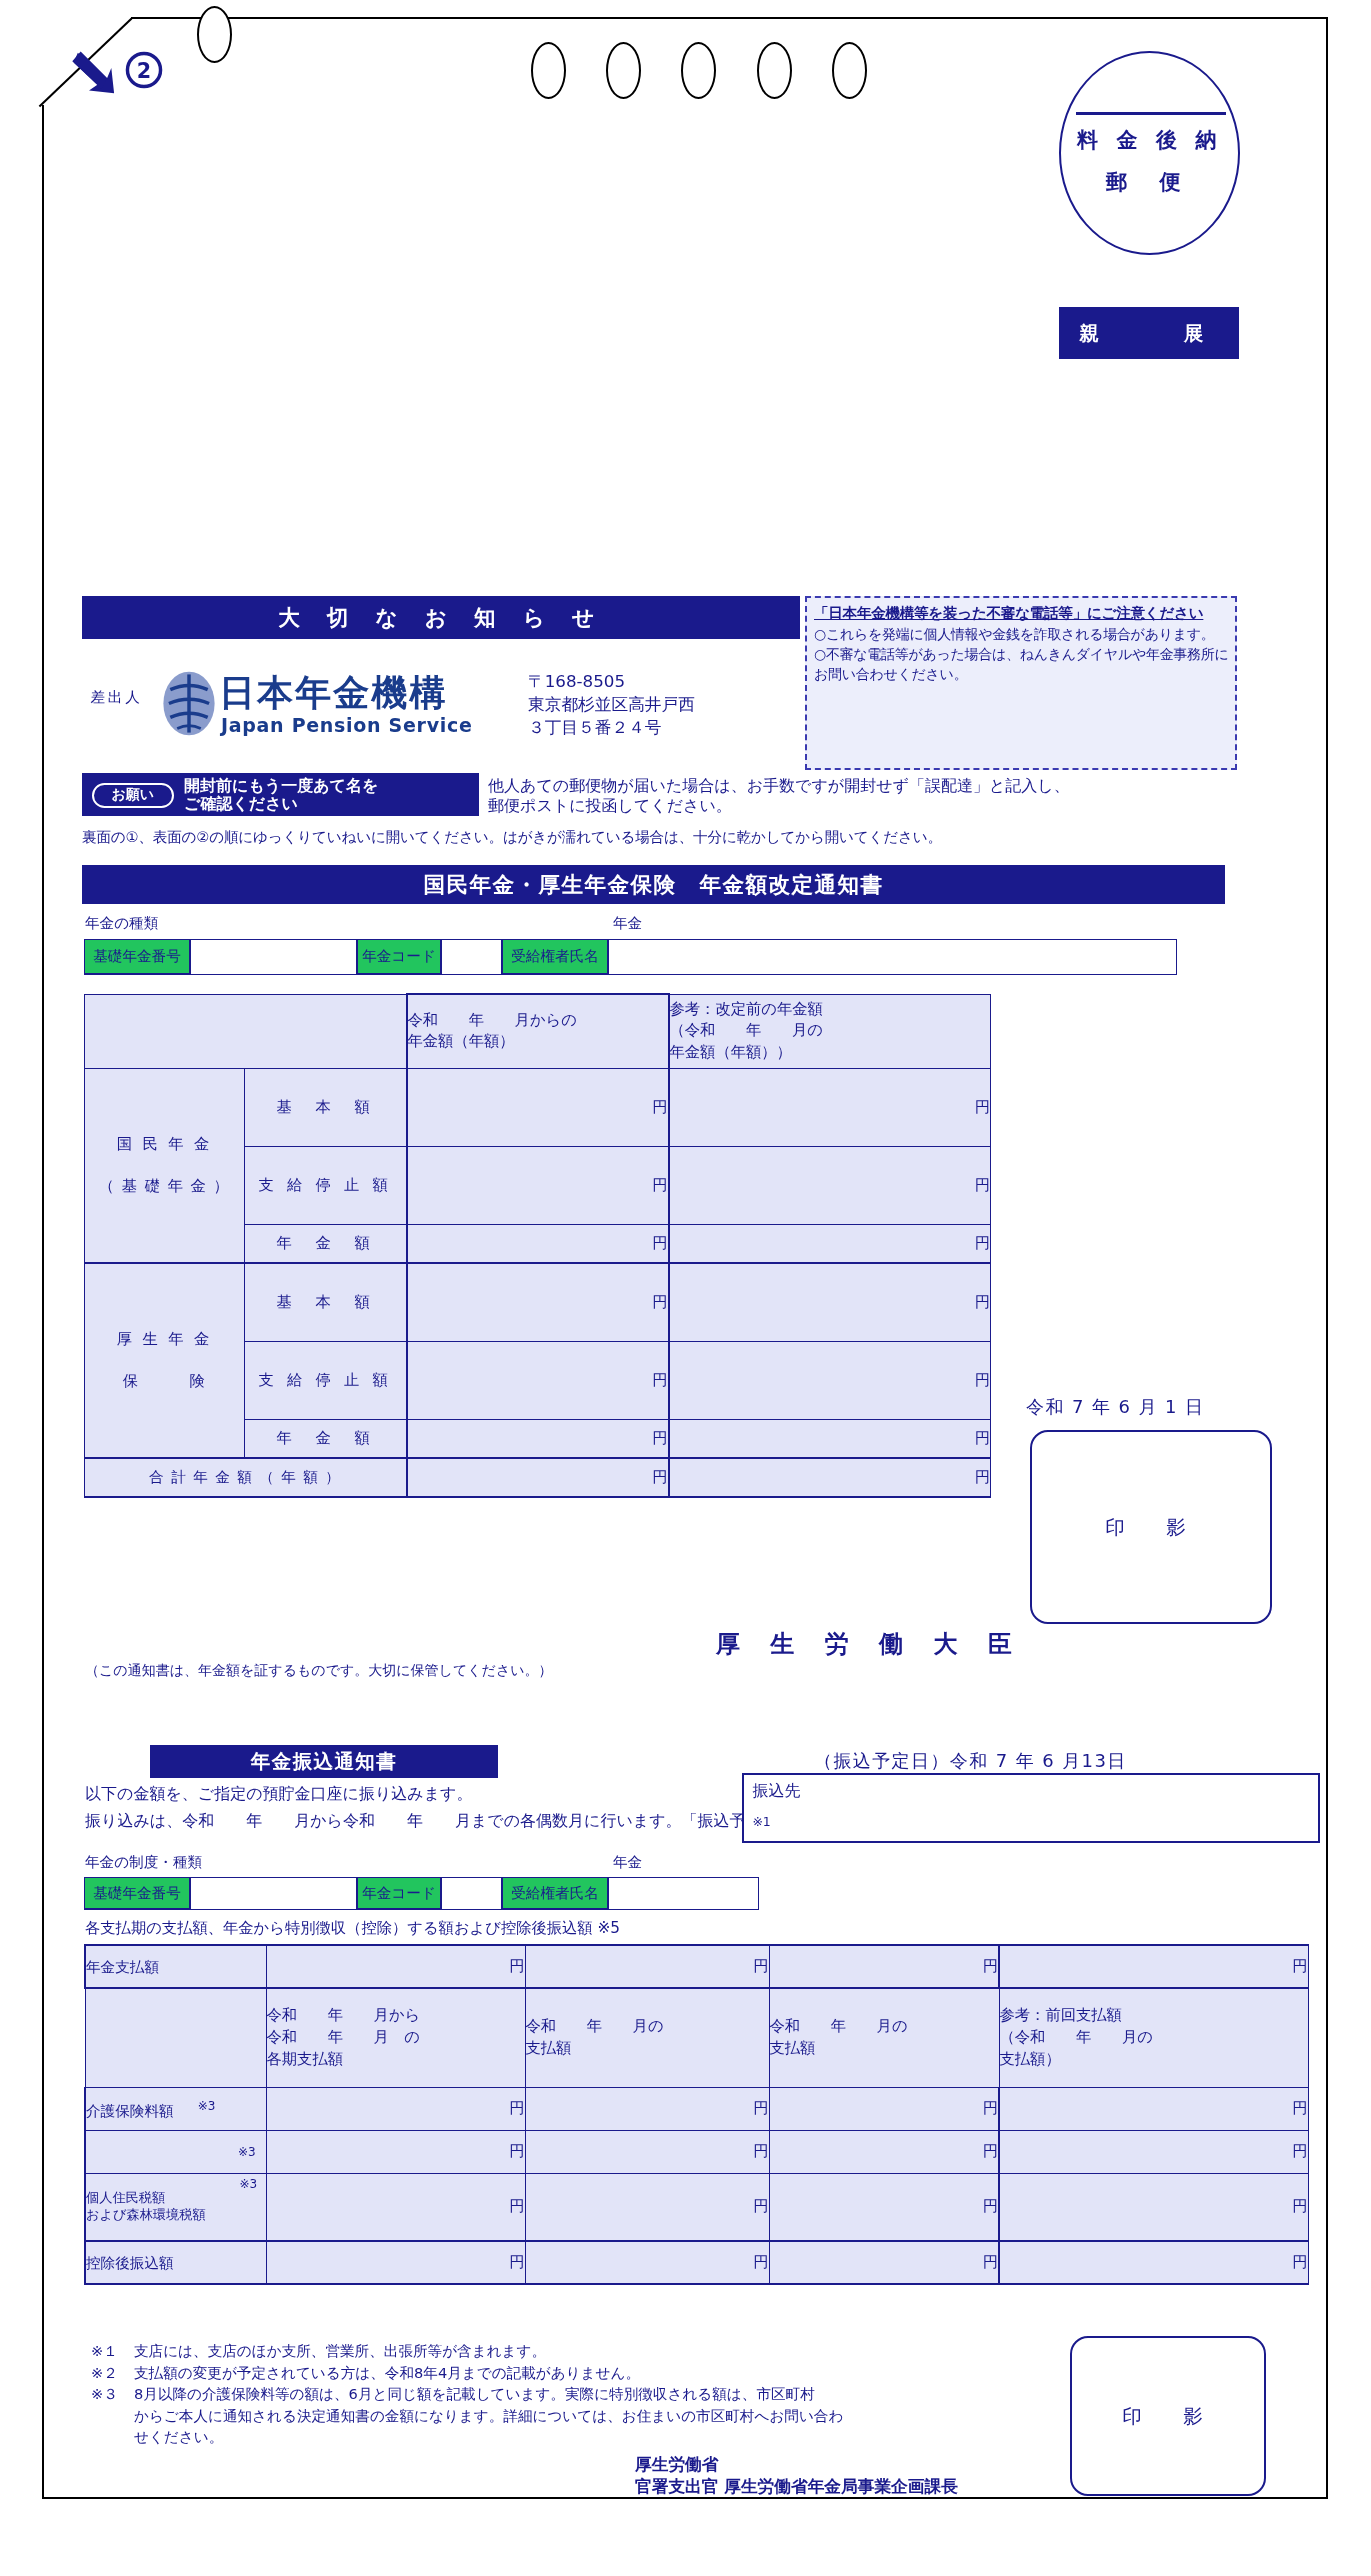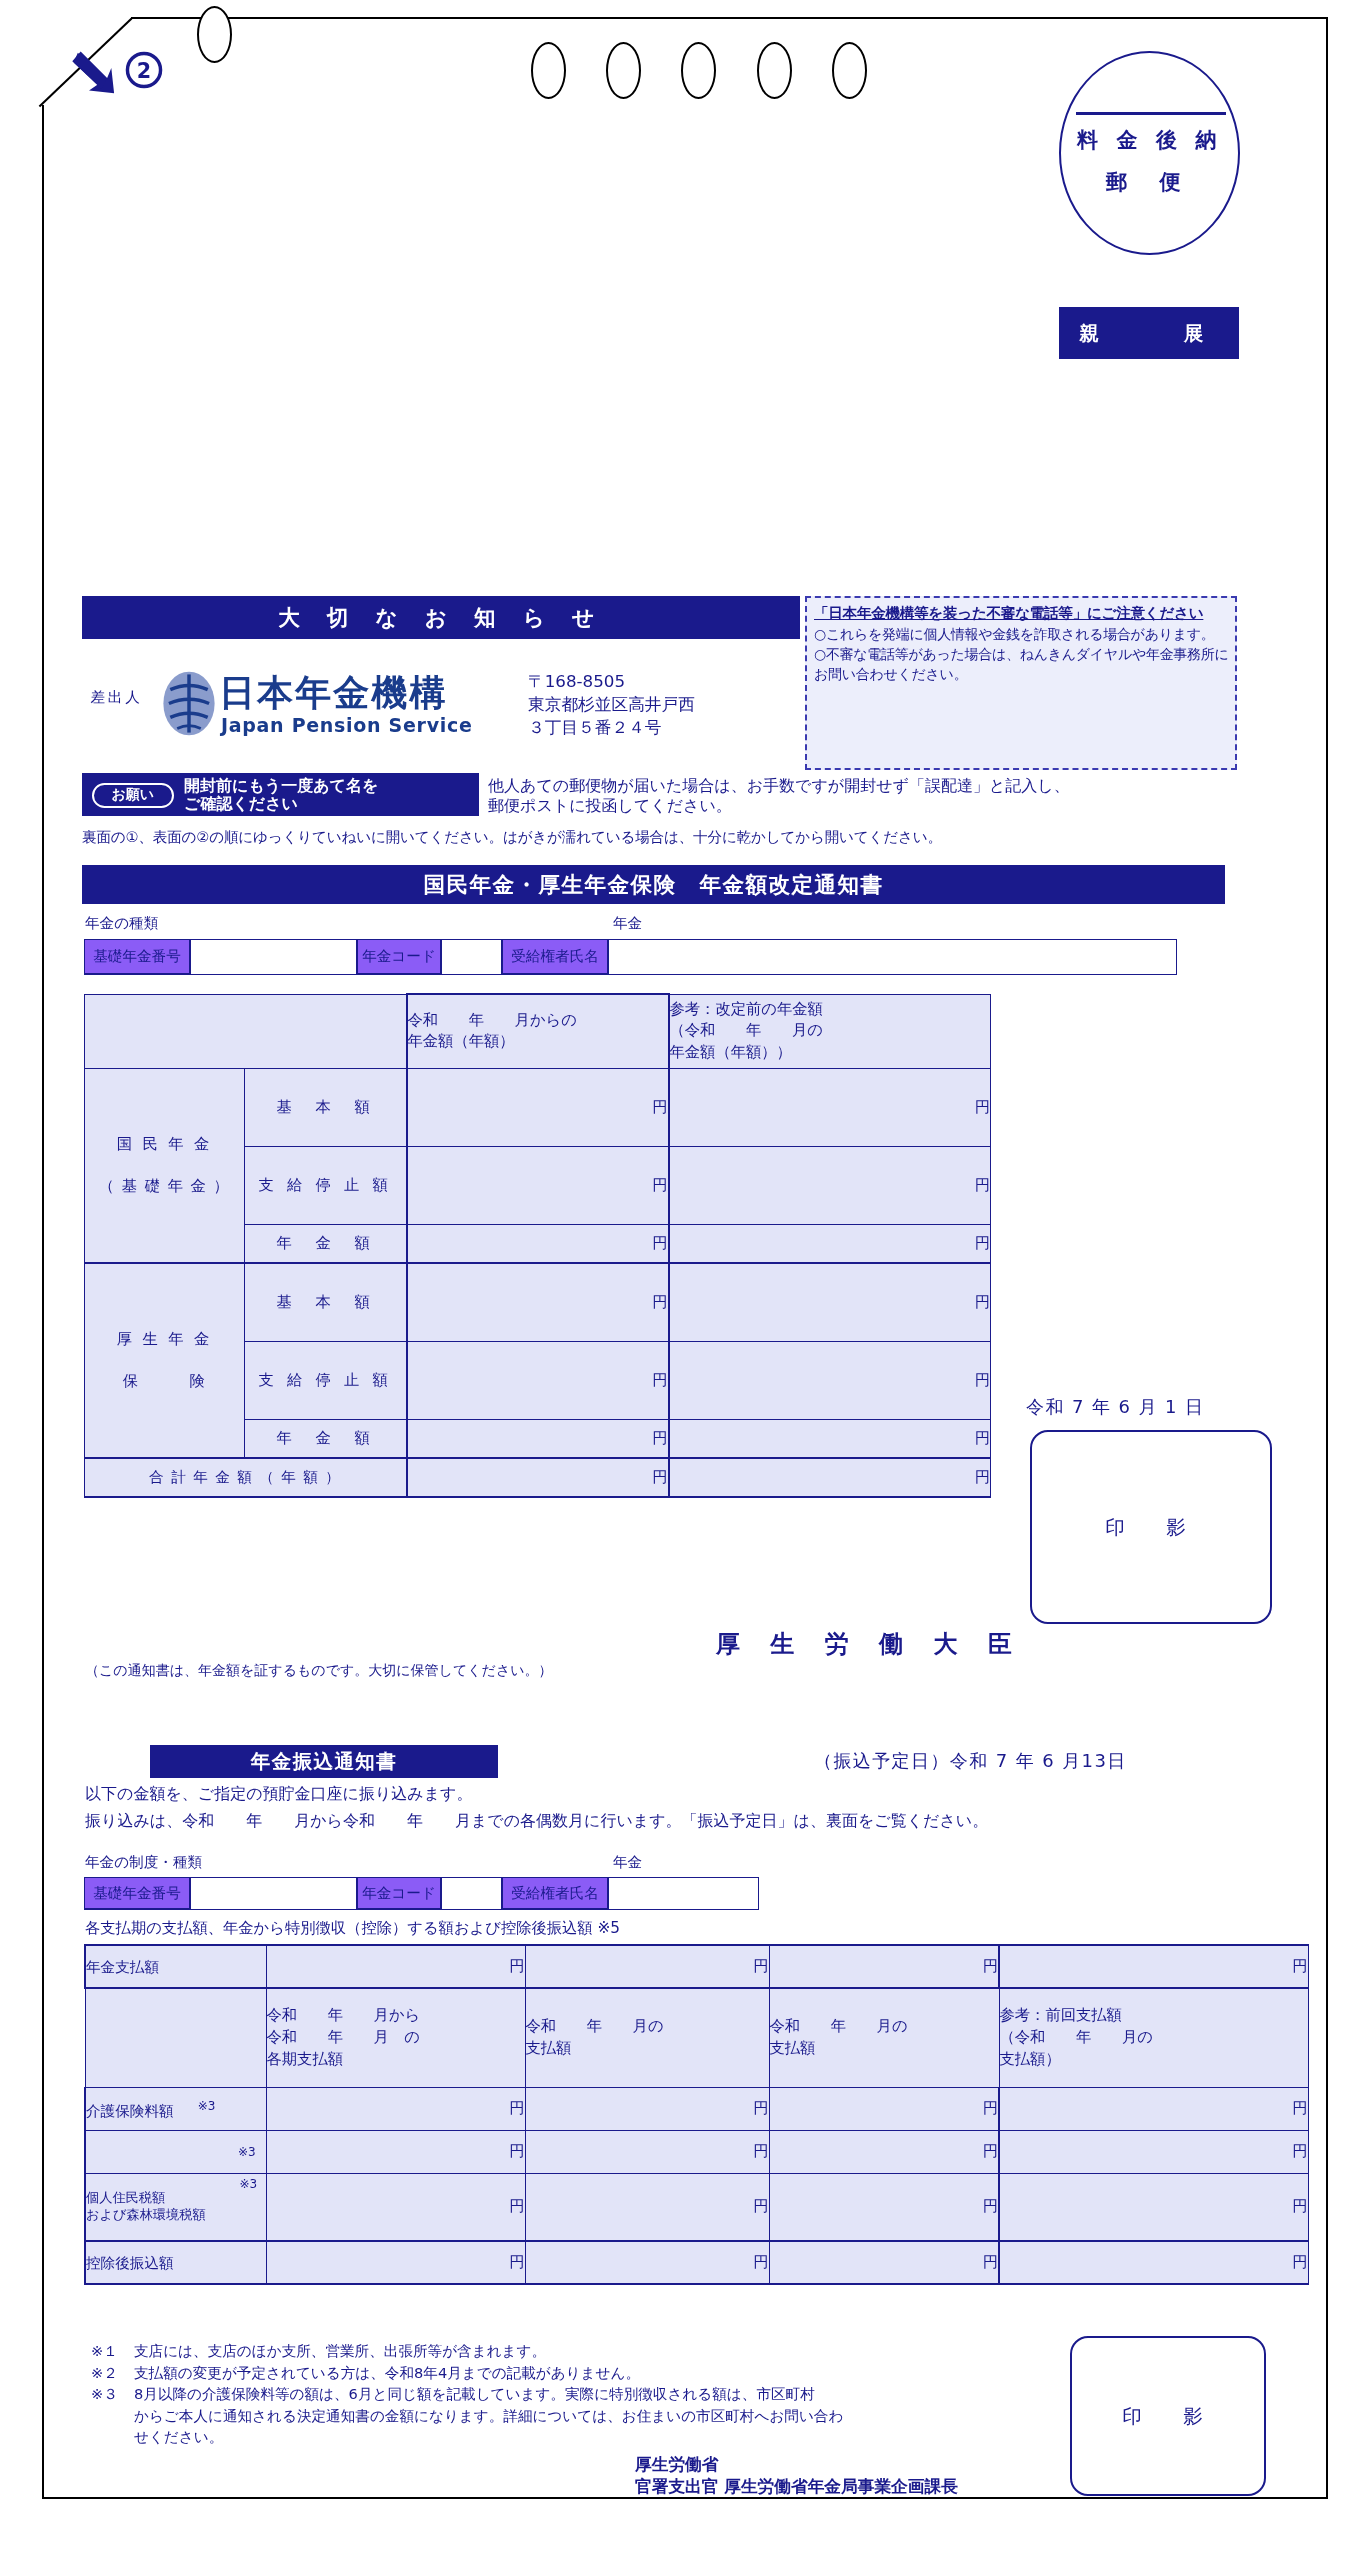--- a/index.html
+++ b/index.html
@@ -184,21 +184,21 @@
 
   
   .idrow{position:absolute;display:flex;align-items:stretch;}
   .idcell{
     border:1.4px solid #1a1a8c;
     box-sizing:border-box;
     display:flex;align-items:center;justify-content:center;
     font-size:14.6px;color:#1a1a8c;
     background:#fff;
   }
-  .idcell.hdr{background:#8b5cf6;font-weight:normal;}
+  .idcell.hdr{background:#22c55e;font-weight:normal;}
   .idcell.val{background:#fff;}
   .idcell.thickb{border-bottom:2.8px solid #1a1a8c;}
 
   
   table.grid{
     position:absolute;
     border-collapse:collapse;
     font-size:14.6px;color:#1a1a8c;
     table-layout:fixed;
   }
@@ -451,20 +451,24 @@
   </div>
   <div class="minister" style="left:716px;top:1628px;">厚 生 労 働 大 臣</div>
   <div class="small-note" style="left:85px;top:1662px;">（この通知書は、年金額を証するものです。大切に保管してください。）</div>
 
   <div class="sec2-title">年金振込通知書</div>
   <div class="date-right" style="left:814px;top:1749px;">（振込予定日）令和 7 年 6 月13日</div>
 
   <div class="para" style="left:85px;top:1782px;">以下の金額を、ご指定の預貯金口座に振り込みます。</div>
   <div class="para" style="left:85px;top:1809px;">振り込みは、令和　　年　　月から令和　　年　　月までの各偶数月に行います。「振込予定日」は、裏面をご覧ください。</div>
 
+  <div class="furikomi-box">
+    <div class="t1">振込先</div>
+    <div class="t2">※1</div>
+  </div>
 
   <div class="lbl" style="left:85px;top:1853px;">年金の制度・種類</div>
   <div class="lbl" style="left:613px;top:1853px;">年金</div>
 
   <div class="idrow" style="left:84px;top:1877px;height:33px;">
     <div class="idcell hdr thickb" style="width:106px;">基礎年金番号</div>
     <div class="idcell val" style="width:167px;"></div>
     <div class="idcell hdr thickb" style="width:84px;">年金コード</div>
     <div class="idcell val" style="width:61px;"></div>
     <div class="idcell hdr thickb" style="width:106px;">受給権者氏名</div>

